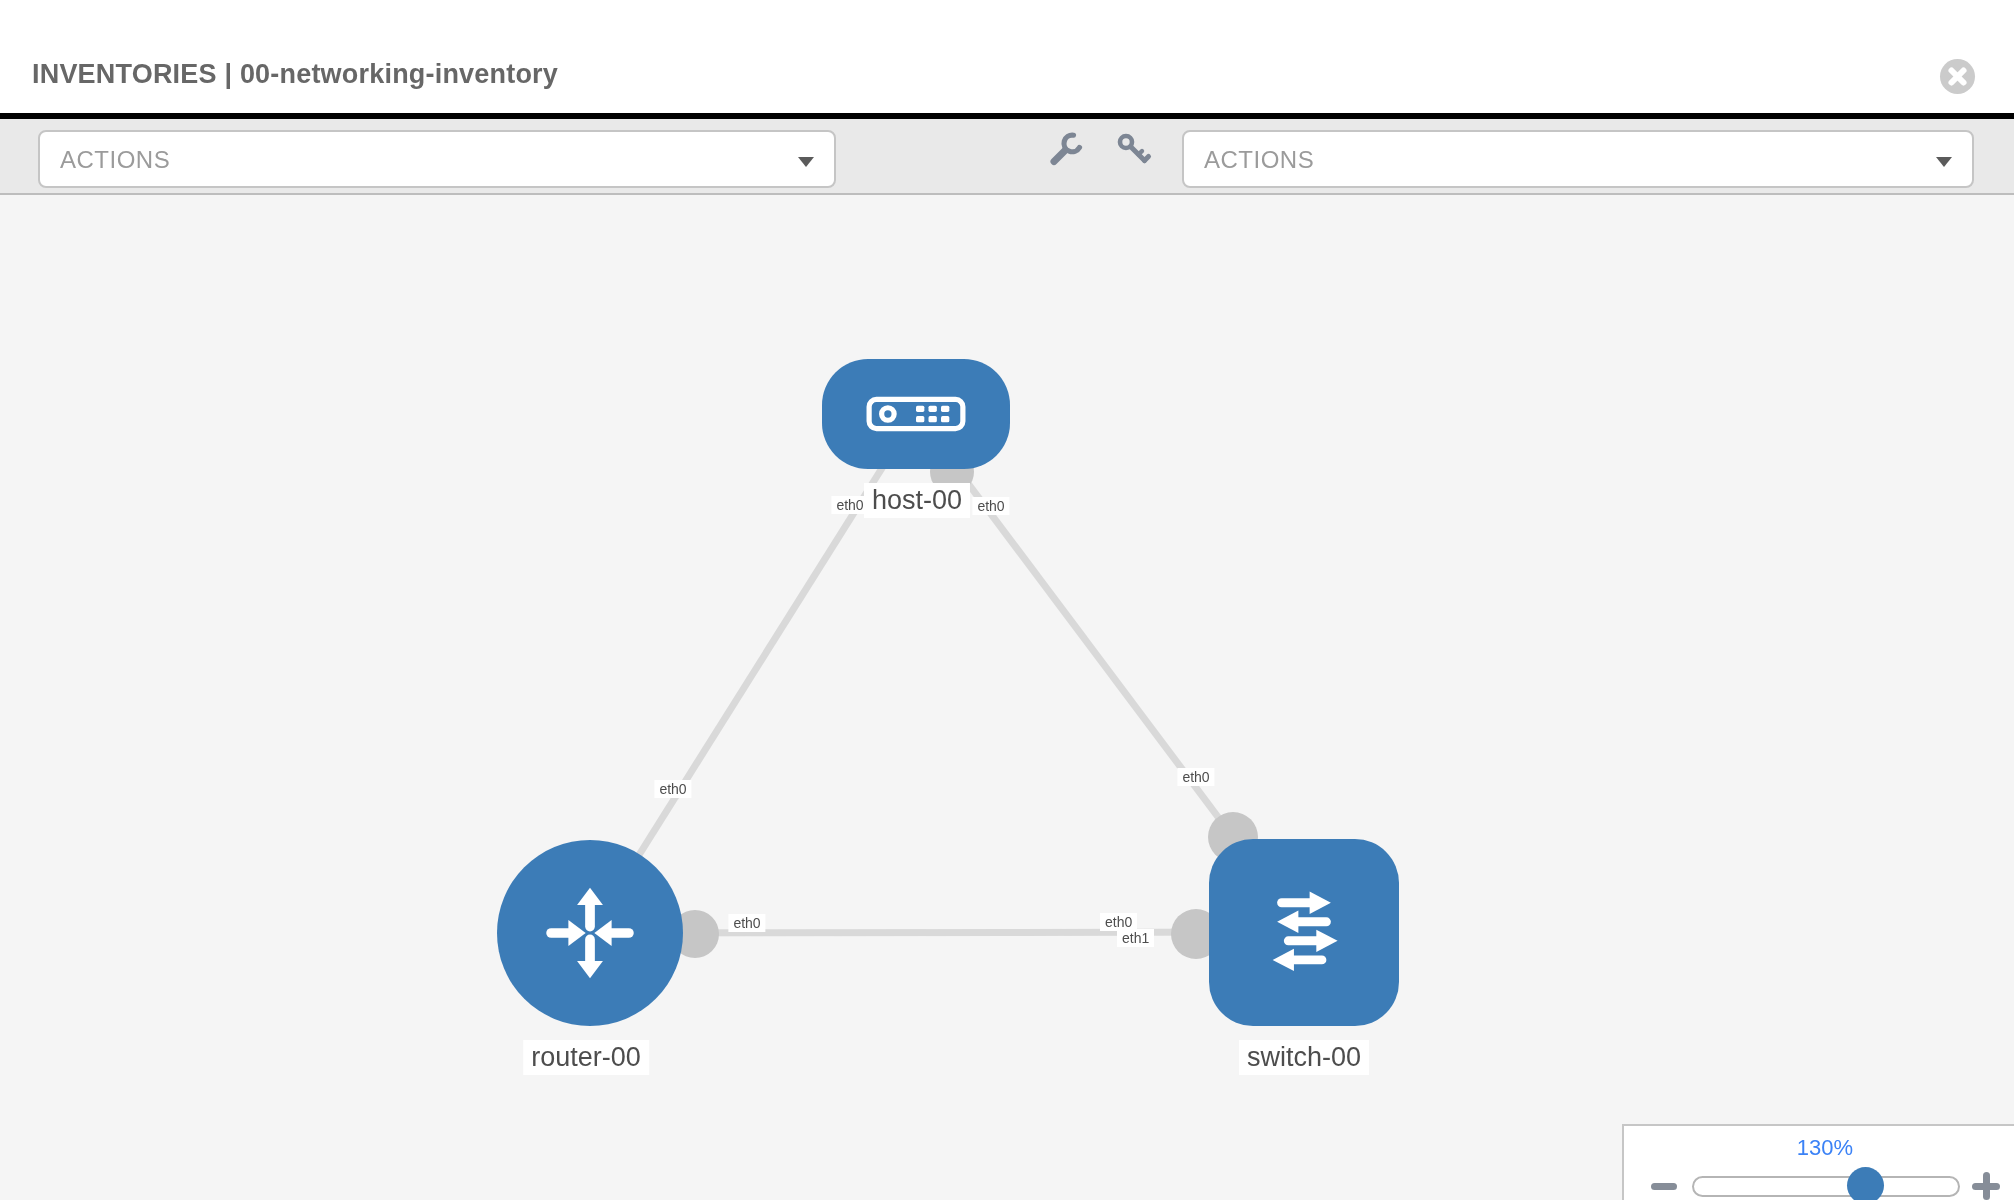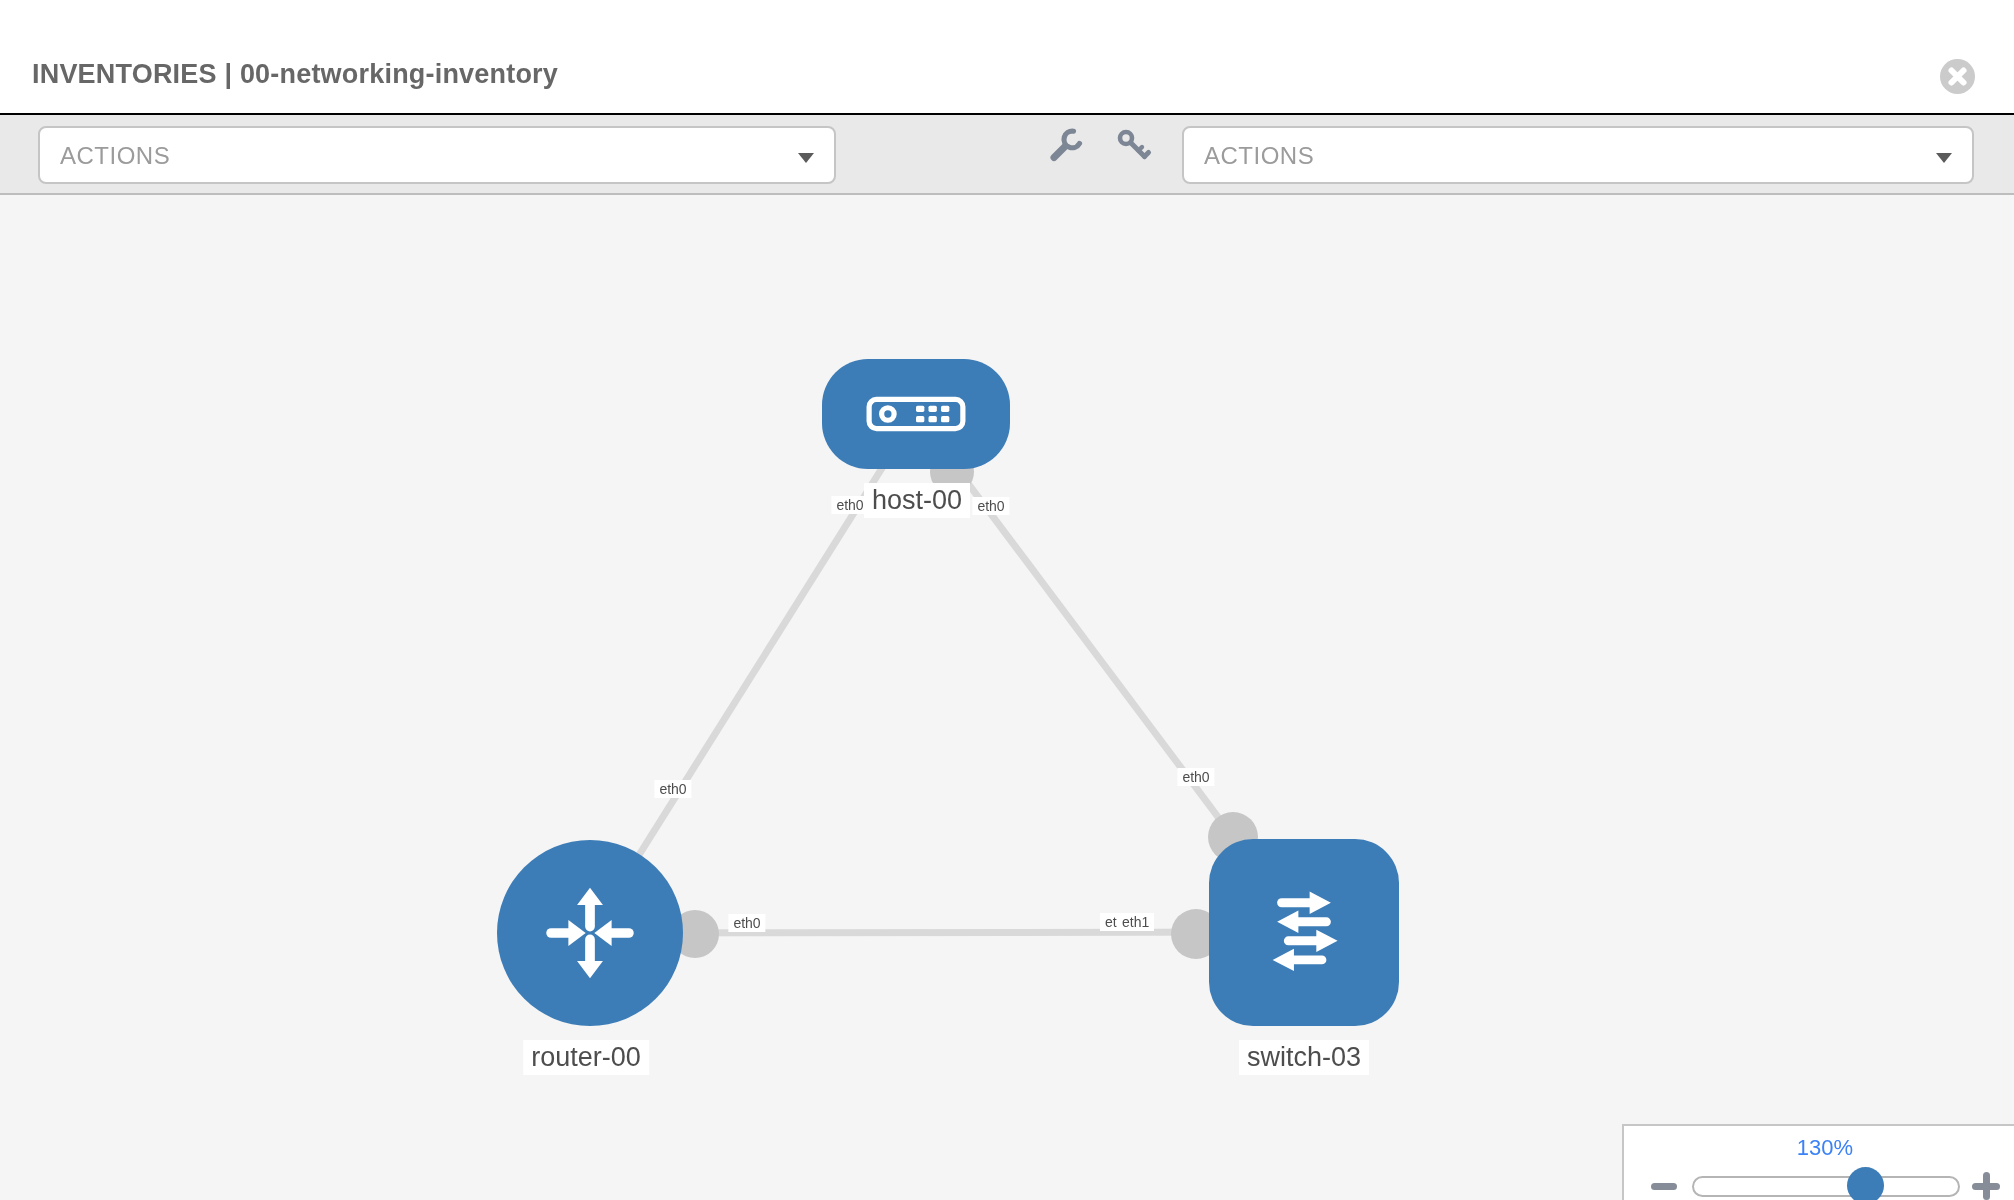--- a/index.html
+++ b/index.html
@@ -10,21 +10,21 @@
   
   .header { position:absolute; left:0; top:0; width:2014px; height:71px; background:#fff; }
   .page-title { position:absolute; left:32px; top:17px; font-size:27px; font-weight:bold;
                 color:#676767; letter-spacing:.2px; }
   .close-btn { position:absolute; left:1940px; top:17px; width:35px; height:35px;
                border:none; border-radius:50%; background:#cbcbcb; cursor:pointer;
                display:flex; align-items:center; justify-content:center; }
 
   
   .toolbar { position:absolute; left:0; top:71px; width:2014px; height:82px; background:#e9e9e9;
-             border-top:2px solid #000000; border-bottom:2px solid #bdbdbd; }
+             border-top:6px solid #000000; border-bottom:2px solid #bdbdbd; }
   .select { position:absolute; top:11px; height:58px; background:#fff;
             border:2px solid #c5c5c5; border-radius:8px; cursor:pointer; }
   .select .sel-label { position:absolute; left:20px; top:14px; font-size:24px; color:#9b9b9b;
                        letter-spacing:.5px; }
   .caret { position:absolute; right:20px; top:25px; width:0; height:0;
            border-left:8px solid transparent; border-right:8px solid transparent;
            border-top:10px solid #5b5b5b; }
   .actions-select { left:38px;  width:798px; }
   .search-select  { left:1182px; width:792px; }
   .tool-btn { position:absolute; top:10px; width:44px; height:44px; border:none;
@@ -51,21 +51,21 @@
 
   .if-label { position:absolute; background:#fff; color:#4d4d4d; font-size:14px;
               padding:1px 5px; white-space:nowrap; }
   .if-center { transform:translateX(-50%); }
   .if-hr-host   { left:850px;  top:301px; }
   .if-hs-host   { left:991px;  top:302px; }
   .if-hr-router { left:673px;  top:585px; }
   .if-hs-switch { left:1196px; top:573px; }
   .if-rs-router { left:747px;  top:719px; }
   .if-rs-sw-hidden { left:1100px; top:718px; transform:none; }
-  .if-rs-switch    { left:1117px; top:718px; transform:none; }
+  .if-rs-switch    { left:1117px; top:734px; transform:none; }
 
   
   .zoom-panel { position:absolute; left:1622px; top:929px; width:400px; height:140px;
                 background:#fff; border:2px solid #c6c6c6; }
   .zoom-value { position:absolute; left:201px; top:9px; transform:translateX(-50%);
                 font-size:22px; color:#3b82f6; }
   .zoom-minus { position:absolute; left:21px; top:46px; width:38px; height:30px; cursor:pointer; }
   .zoom-minus .bar-h { position:absolute; left:6px; top:11px; width:26px; height:7px;
                        border-radius:4px; background:#868d98; }
   .zoom-plus { position:absolute; left:342px; top:41px; width:40px; height:40px; cursor:pointer; }
@@ -189,21 +189,21 @@
           <path d="M74 23 L55 13 L55 33 Z"></path>
           <path d="M26 40 L45 30 L45 50 Z"></path>
           <path d="M80 57 L61 47 L61 67 Z"></path>
           <path d="M22 74 L41 64 L41 84 Z"></path>
         </g>
       </svg>
     </div>
 
     <span class="node-label lbl-host">host-00</span>
     <span class="node-label lbl-router">router-00</span>
-    <span class="node-label lbl-switch">switch-03</span>
+    <span class="node-label lbl-switch">switch-00</span>
 
     <span class="if-label if-center if-hr-host">eth0</span>
     <span class="if-label if-center if-hs-host">eth0</span>
     <span class="if-label if-center if-hr-router">eth0</span>
     <span class="if-label if-center if-hs-switch">eth0</span>
     <span class="if-label if-center if-rs-router">eth0</span>
     <span class="if-label if-rs-sw-hidden">eth0</span>
     <span class="if-label if-rs-switch">eth1</span>
 
     <div class="zoom-panel">

